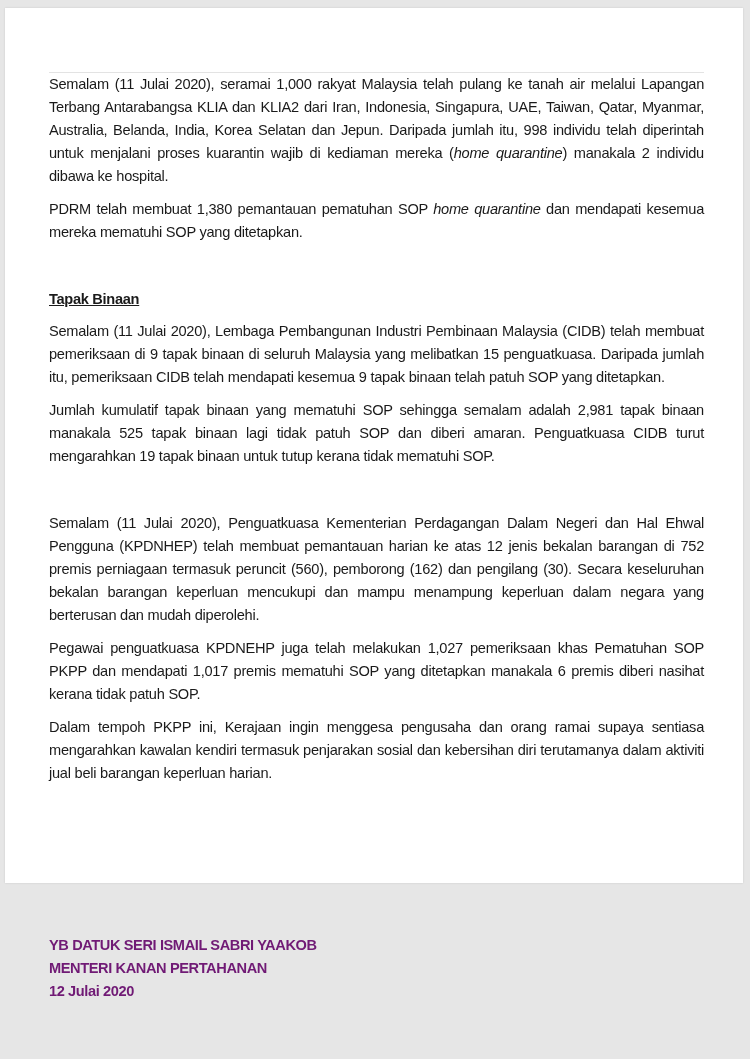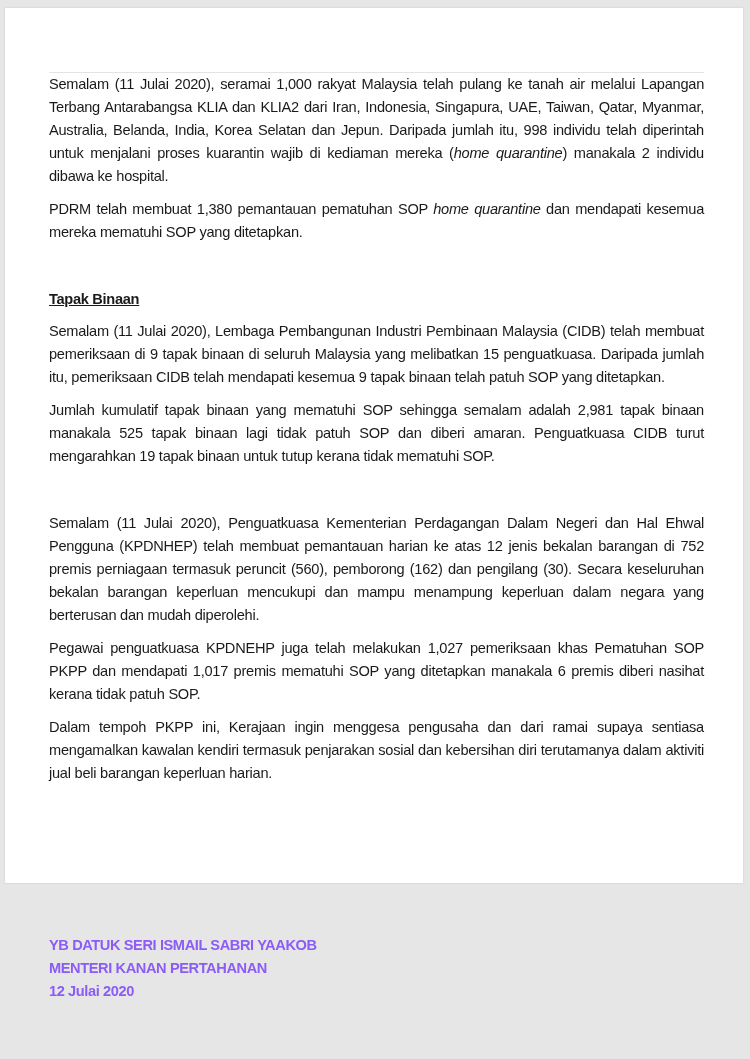--- a/index.html
+++ b/index.html
@@ -55,21 +55,21 @@
     .section-gap {
       height: 34px;
     }
     .sign {
       position: absolute;
       left: 44px;
       top: 926px;
       font-weight: bold;
       font-size: 14.6px;
       line-height: 23px;
-      color: #8b5cf6;
+      color: #701a75;
       letter-spacing: -0.4px;
     }
     .sign div { white-space: nowrap; }
     em { font-style: italic; }
   </style>
 </head>
 <body>
 
 <div class="page">
   <div class="topline"></div>
@@ -85,21 +85,21 @@
       <div class="heading">Tapak Binaan</div>
       <p>Semalam (11 Julai 2020), Lembaga Pembangunan Industri Pembinaan Malaysia (CIDB) telah membuat pemeriksaan di 9 tapak binaan di seluruh Malaysia yang melibatkan 15 penguatkuasa. Daripada jumlah itu, pemeriksaan CIDB telah mendapati kesemua 9 tapak binaan telah patuh SOP yang ditetapkan.</p>
       <p>Jumlah kumulatif tapak binaan yang mematuhi SOP sehingga semalam adalah 2,981 tapak binaan manakala 525 tapak binaan lagi tidak patuh SOP dan diberi amaran. Penguatkuasa CIDB turut mengarahkan 19 tapak binaan untuk tutup kerana tidak mematuhi SOP.</p>
     </div>
 
     <div class="section-gap"></div>
 
     <div>
       <p>Semalam (11 Julai 2020), Penguatkuasa Kementerian Perdagangan Dalam Negeri dan Hal Ehwal Pengguna (KPDNHEP) telah membuat pemantauan harian ke atas 12 jenis bekalan barangan di 752 premis perniagaan termasuk peruncit (560), pemborong (162) dan pengilang (30). Secara keseluruhan bekalan barangan keperluan mencukupi dan mampu menampung keperluan dalam negara yang berterusan dan mudah diperolehi.</p>
       <p>Pegawai penguatkuasa KPDNEHP juga telah melakukan 1,027 pemeriksaan khas Pematuhan SOP PKPP dan mendapati 1,017 premis mematuhi SOP yang ditetapkan manakala 6 premis diberi nasihat kerana tidak patuh SOP.</p>
-      <p>Dalam tempoh PKPP ini, Kerajaan ingin menggesa pengusaha dan dari ramai supaya sentiasa mengamalkan kawalan kendiri termasuk penjarakan sosial dan kebersihan diri terutamanya dalam aktiviti jual beli barangan keperluan harian.</p>
+      <p>Dalam tempoh PKPP ini, Kerajaan ingin menggesa pengusaha dan orang ramai supaya sentiasa mengarahkan kawalan kendiri termasuk penjarakan sosial dan kebersihan diri terutamanya dalam aktiviti jual beli barangan keperluan harian.</p>
     </div>
   </div>
 
   <div class="sign">
     <div>YB DATUK SERI ISMAIL SABRI YAAKOB</div>
     <div>MENTERI KANAN PERTAHANAN</div>
     <div>12 Julai 2020</div>
   </div>
 </div>
 

